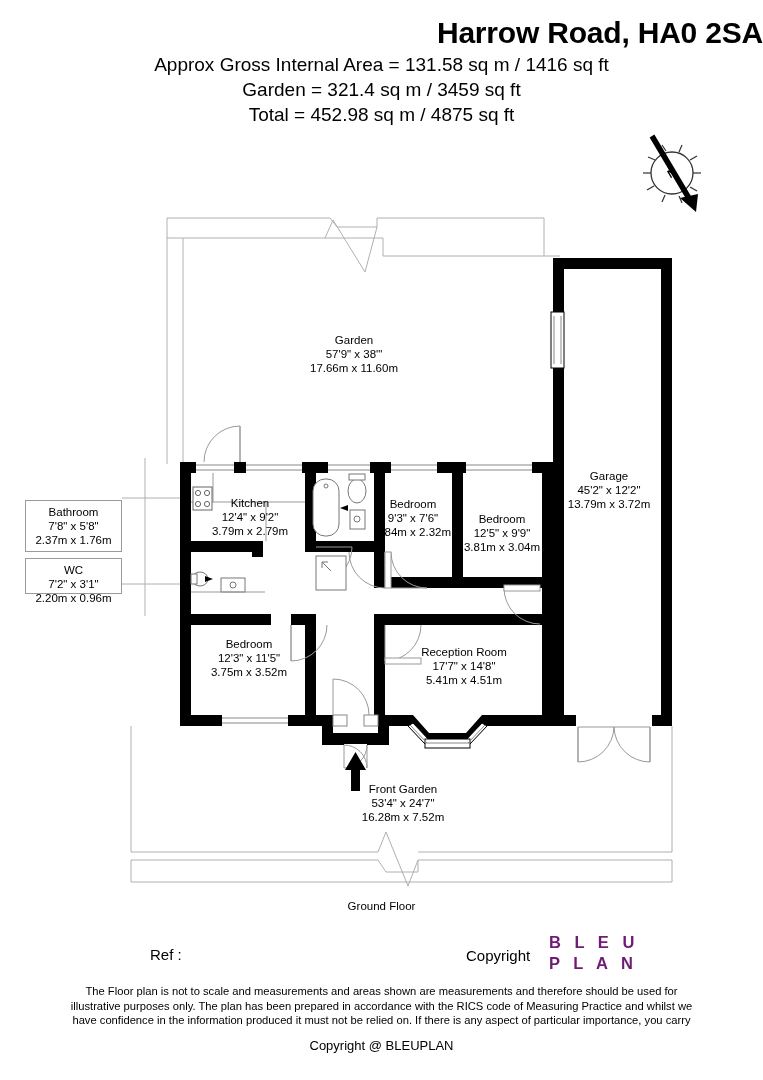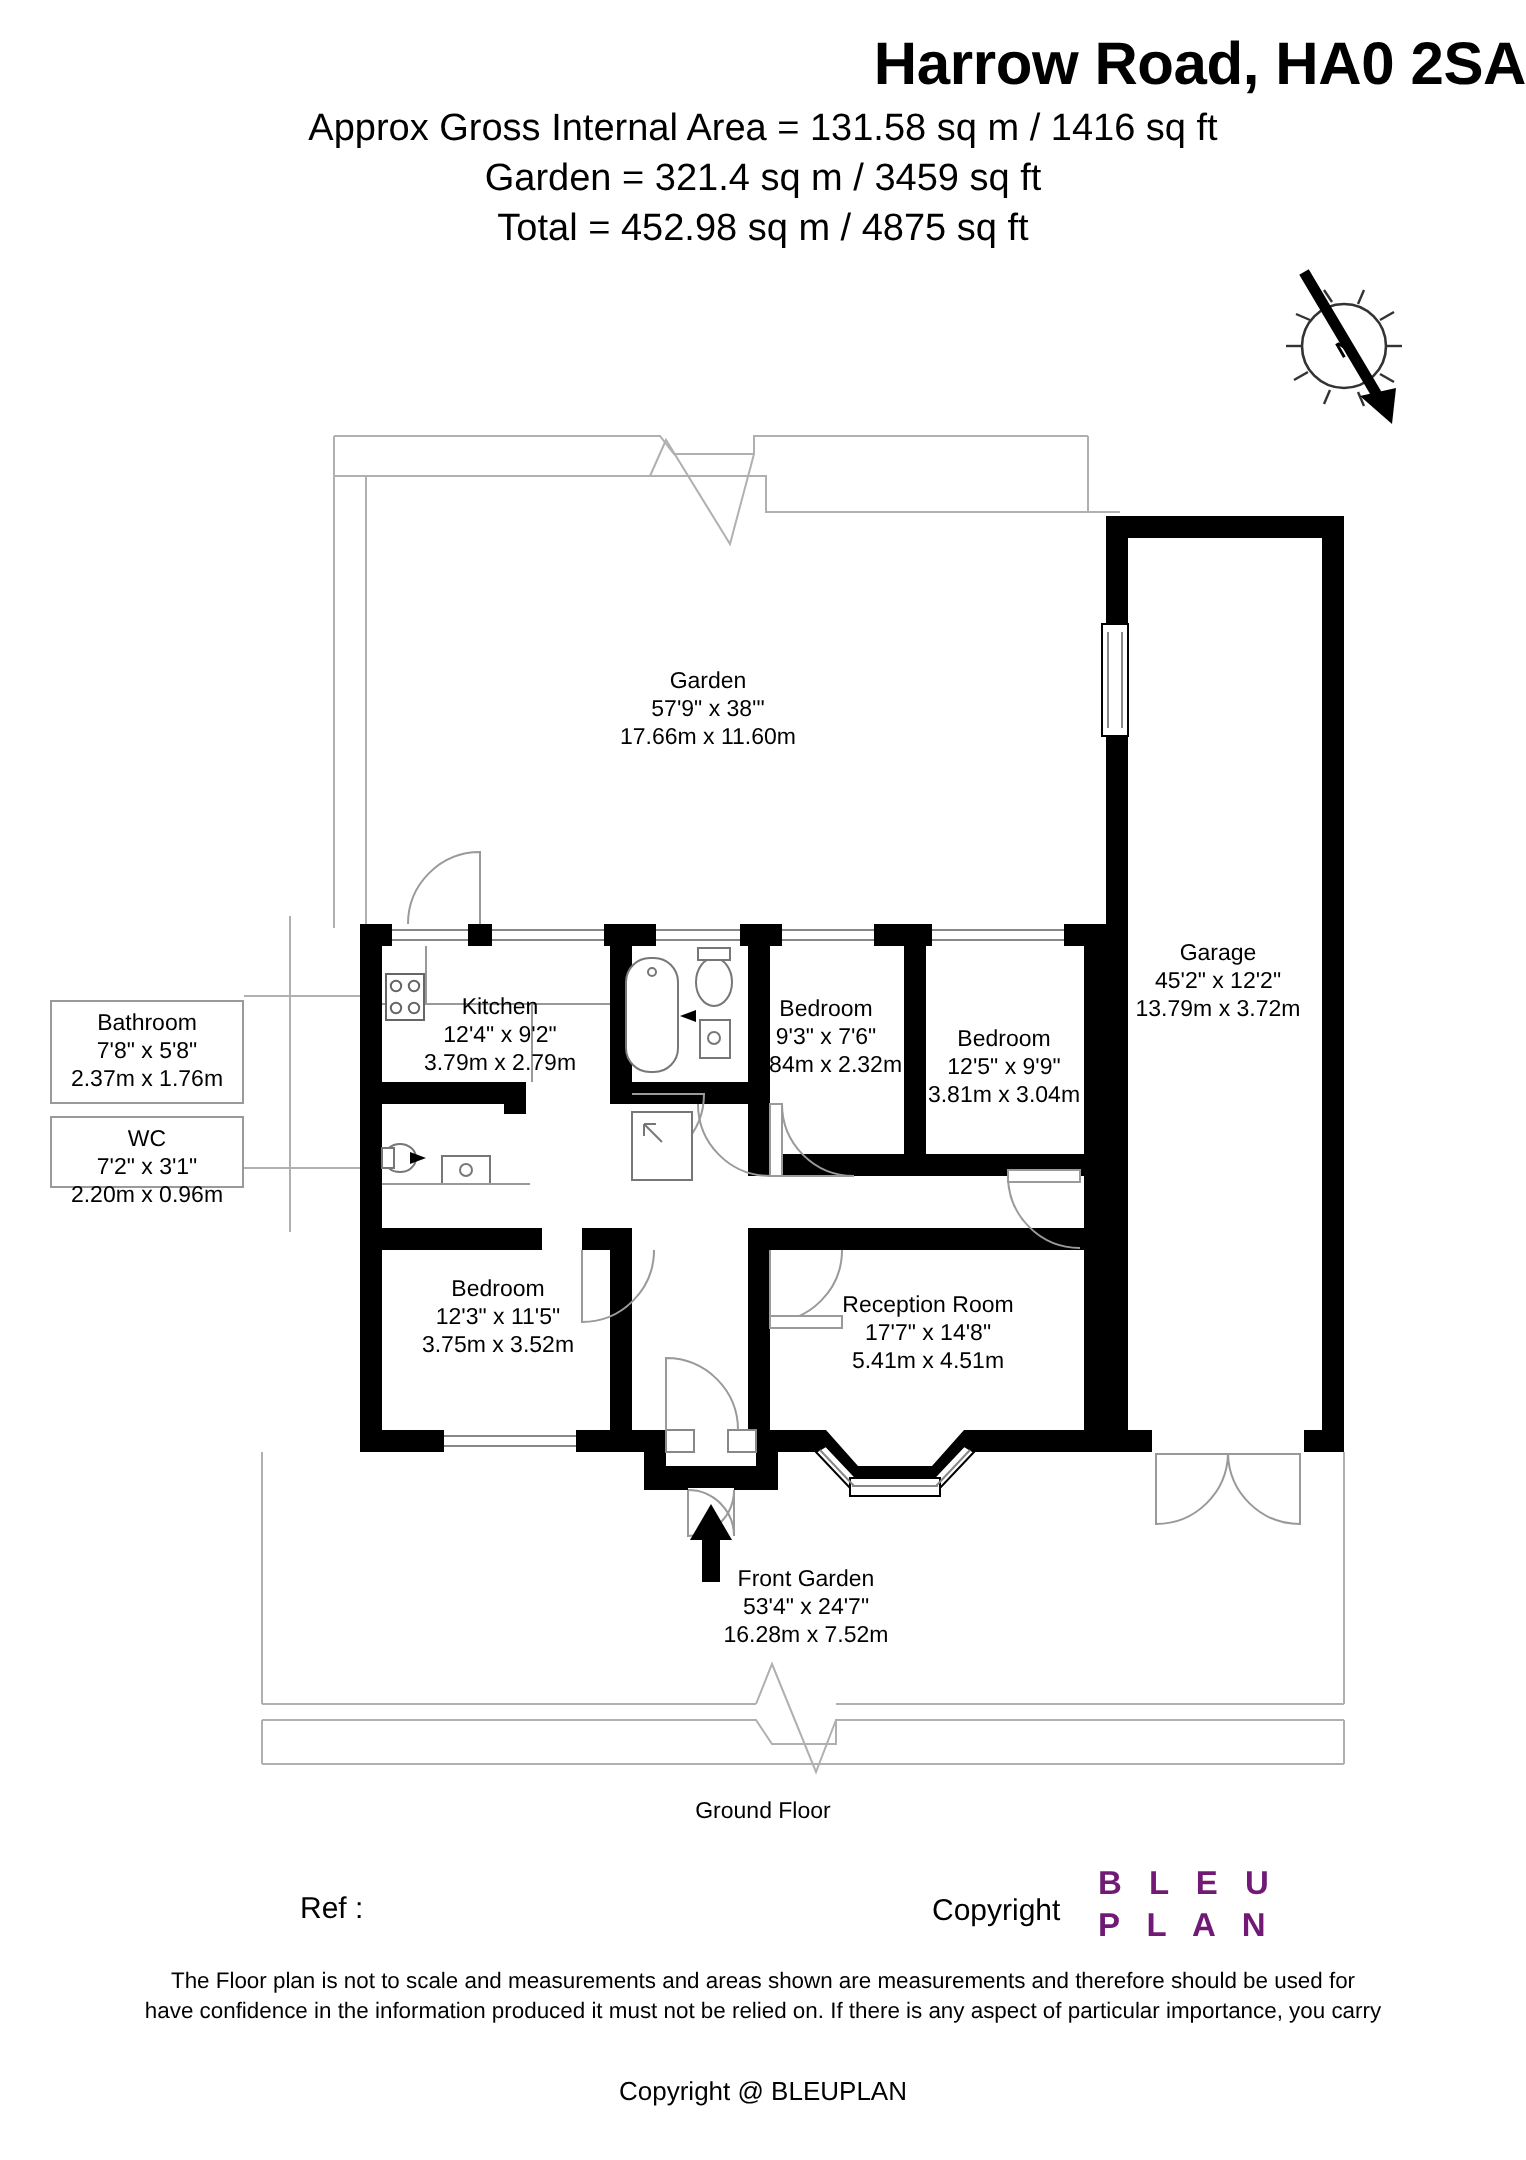--- a/index.html
+++ b/index.html
@@ -469,15 +469,16 @@
   <div id="ref-label">Ref  :</div>
   <div id="copyright-label">Copyright</div>
   <div id="brand-logo">
     <span class="brand-line">B L E U</span>
     <span class="brand-line">P L A N</span>
   </div>
 </div>
 
 <div id="disclaimer">
   <p>The Floor plan is not to scale and measurements and areas shown are measurements and therefore should be used for</p>
+  <p>illustrative purposes only. The plan has been prepared in accordance with the RICS code of Measuring Practice and whilst we</p>
   <p>have confidence in the information produced it must not be relied on. If there is any aspect of particular importance, you carry</p>
 </div>
 <div id="copyright-bleuplan">Copyright @ BLEUPLAN</div>
 
 </body></html>

